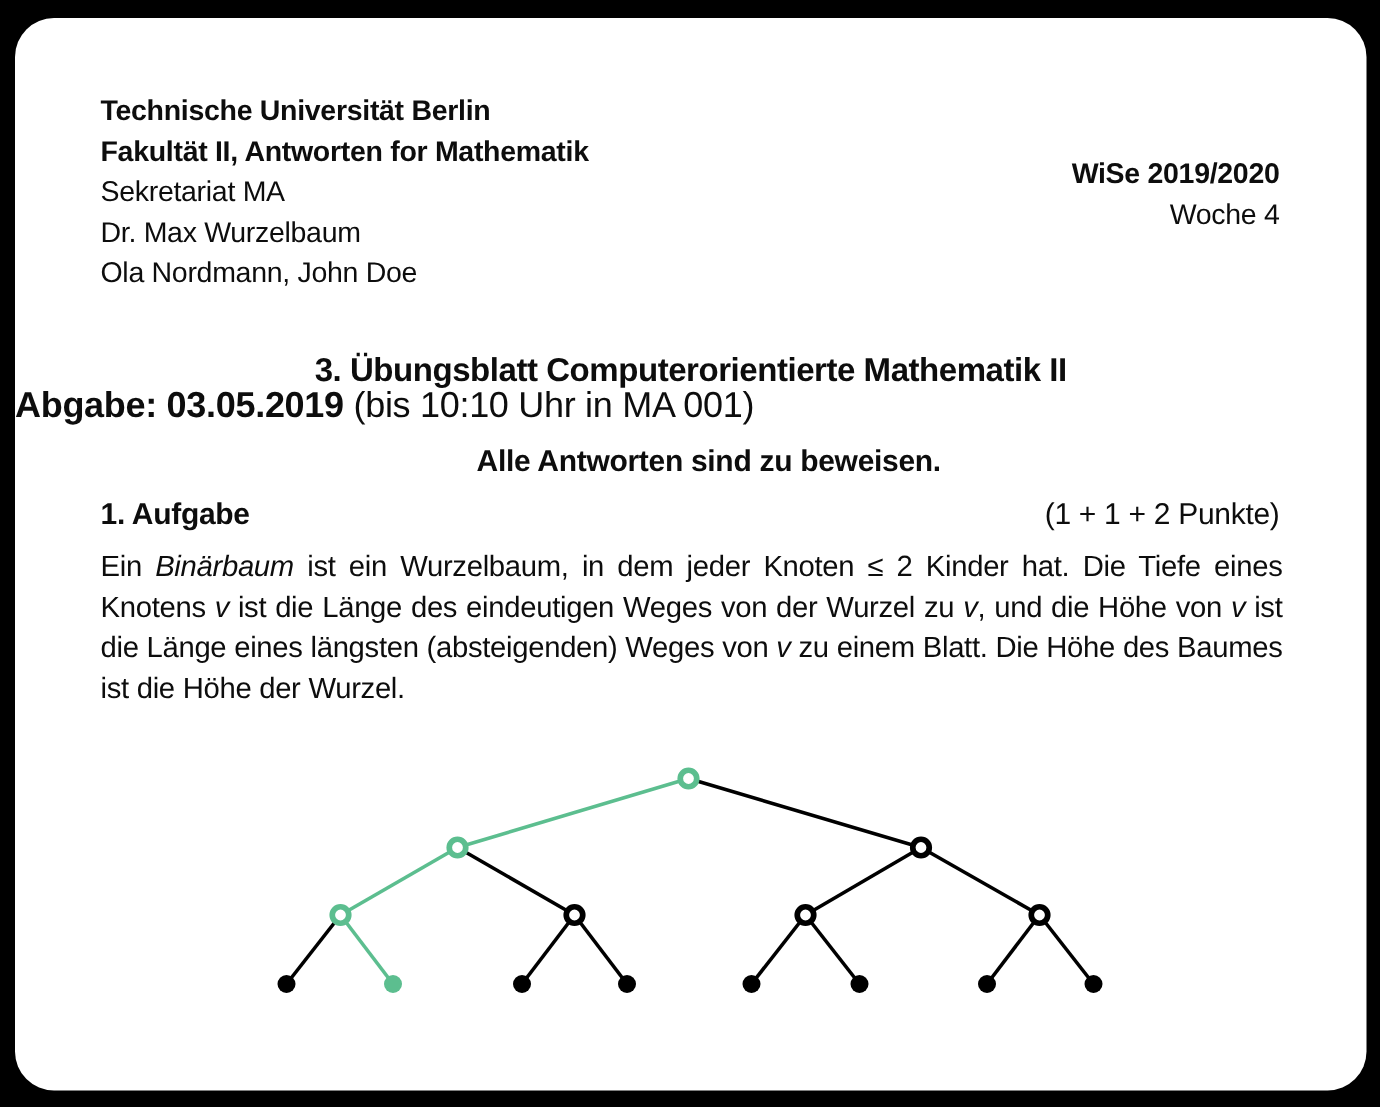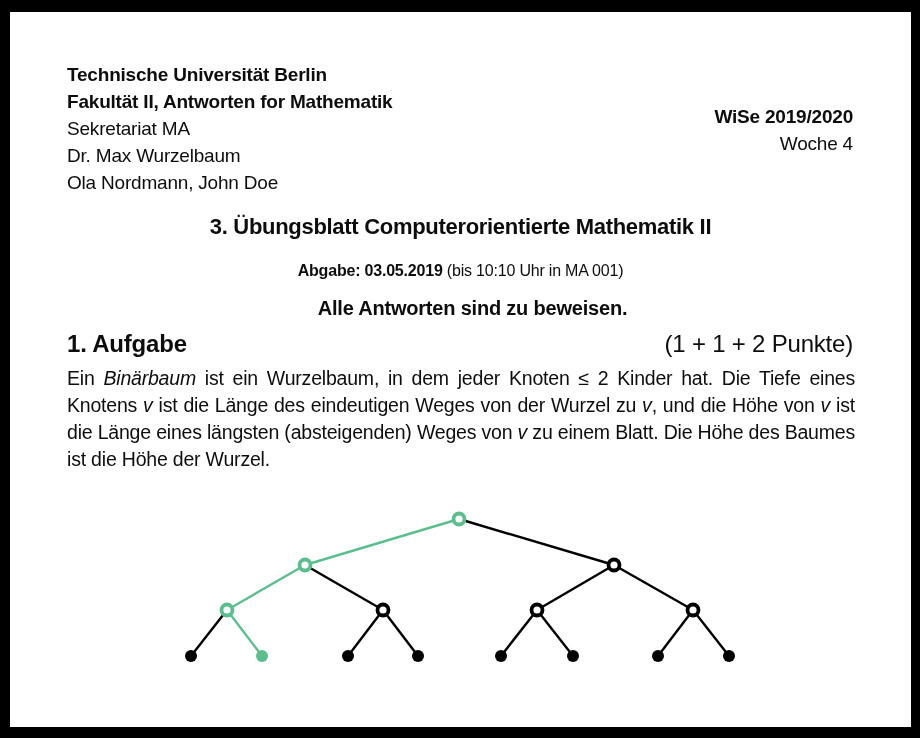--- a/index.html
+++ b/index.html
@@ -12,20 +12,21 @@
     position: relative;
     width: 920px;
     height: 738px;
     background: #000000;
     overflow: hidden;
   }
   .page {
     position: absolute;
     left: 10px; top: 12px; right: 9px; bottom: 11px;
     background: #ffffff;
+    border-radius: 26px;
   }
   .bold { font-weight: 700; }
   .it { font-style: italic; }
 
   .header-left {
     position: absolute;
     left: 57px; top: 49px;
     font-size: 19px;
     line-height: 27px;
     letter-spacing: -0.2px;
@@ -36,52 +37,51 @@
     right: 58px; top: 49px;
     font-size: 19px;
     line-height: 27px;
     letter-spacing: -0.2px;
     text-align: right;
     white-space: nowrap;
     margin-top: 42px;
   }
   .sheet-title {
     position: absolute;
-    left: 0; right: 0; top: 200px;
+    left: 0; right: 0; top: 220px;
     text-align: center;
     font-size: 22px;
     font-weight: 700;
     letter-spacing: -0.3px;
     line-height: 30px;
   }
   .submission {
     position: absolute;
     left: 0; right: 0; top: 245px;
-    text-align: center;
-    font-size: 16px;
+    font-size: 24px;
     letter-spacing: -0.2px;
     line-height: 27px;
   }
   .notice {
     position: absolute;
     left: 0; right: 0; top: 283px;
     text-align: center;
     font-size: 20px;
     font-weight: 700;
     letter-spacing: -0.2px;
     line-height: 27px;
     padding-left: 24px;
   }
   .exercise-row {
     position: absolute;
     left: 57px; right: 58px; top: 318px;
     display: flex;
     justify-content: space-between;
     align-items: baseline;
-    font-size: 24px;
+    font-size: 20px;
     letter-spacing: -0.2px;
     line-height: 27px;
   }
   .paragraph {
     position: absolute;
     left: 57px; top: 353px;
     width: 788px;
     font-size: 19.5px;
     line-height: 27px;
     letter-spacing: -0.2px;

